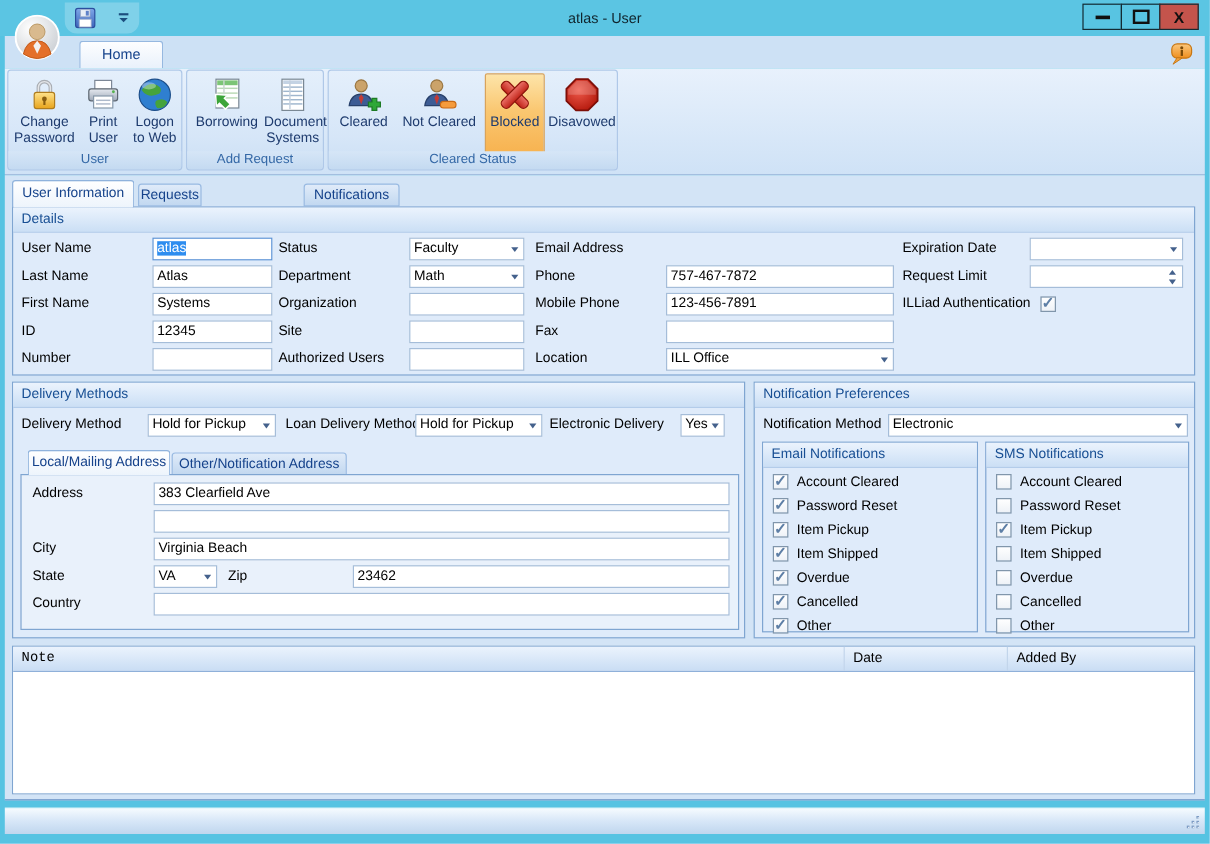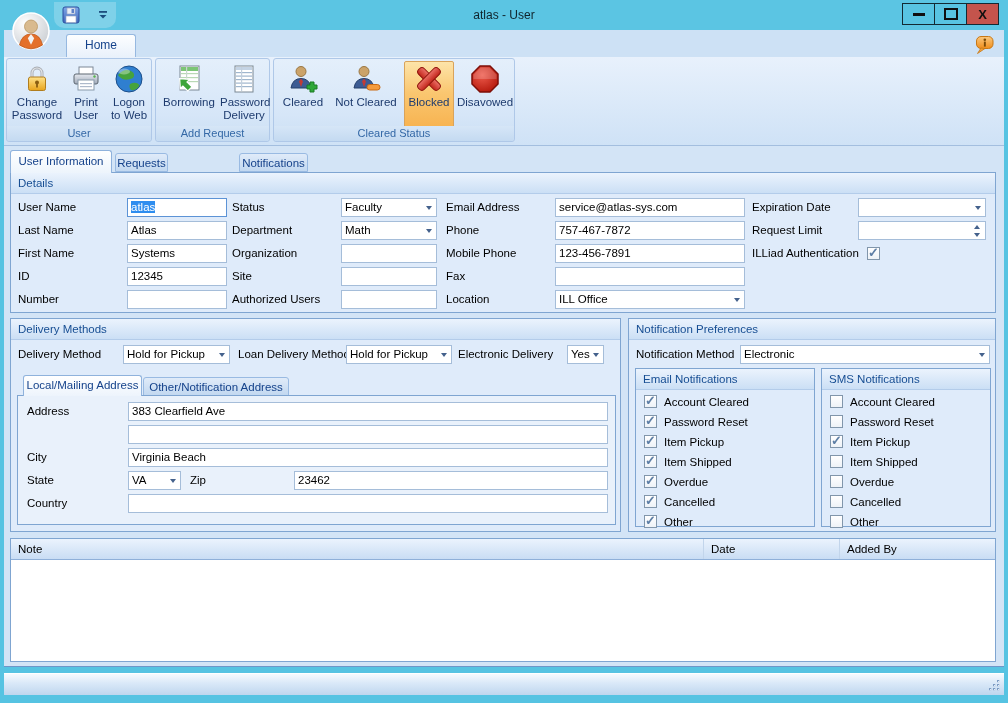--- a/index.html
+++ b/index.html
@@ -230,21 +230,21 @@
           <rect x="7" y="3" width="18" height="26" fill="#FFFFFF" stroke="#7A8894"></rect>
           <rect x="8" y="4" width="16" height="3" fill="#C4D3E4"></rect>
           <rect x="8" y="9" width="16" height="1.2" fill="#9FB6CE"></rect>
           <rect x="8" y="12.5" width="16" height="1.2" fill="#9FB6CE"></rect>
           <rect x="8" y="16" width="16" height="1.2" fill="#9FB6CE"></rect>
           <rect x="8" y="19.5" width="16" height="1.2" fill="#9FB6CE"></rect>
           <rect x="8" y="23" width="16" height="1.2" fill="#9FB6CE"></rect>
           <rect x="13" y="4" width="1.2" height="24" fill="#C2CFDD"></rect>
         </svg>
       </span>
-      <span>Password Delivery</span>
+      <span>Document Systems</span>
     </div>
     <div class="glabel">Add Request</div>
   </div>
 
   <div class="rgroup" style="left:269px;width:242px;">
     <div class="rbtn" style="left:4px;width:50px;">
       <span class="ricon">
         <svg width="32" height="32" viewBox="0 0 32 32">
           <circle cx="14" cy="8.5" r="5" fill="#CBA36A" stroke="#9A7743"></circle>
           <path d="M4 25 Q5.5 15.5 14 15.5 Q22.5 15.5 24 25 Z" fill="#3D5C94" stroke="#27406B"></path>
@@ -299,31 +299,30 @@
     </div>
     <div class="glabel">Cleared Status</div>
   </div>
 </div>
 
 <div class="abs content"></div>
 
 <div class="mtab on">User Information</div>
 <div class="mtab off" style="left:115px;width:53px;">Requests</div>
 <div class="mtab off" style="left:172px;width:63px;margin-top:40px;">Accounts</div>
-<div class="mtab off" style="left:239px;width:69px;text-align:center;">Notifications</div>
+<div class="mtab off" style="left:253px;width:80px;text-align:center;">Notifications</div>
 
 <div class="panel" style="left:10px;top:172px;width:986px;height:141px;">
   <div class="phd">Details</div>
 
   <div class="lbl" style="left:7px;top:25px;">User Name</div>
   <div class="inp focus" style="left:116px;top:25px;width:100px;"><span class="sel-text">atlas</span></div>
   <div class="lbl" style="left:221px;top:25px;">Status</div>
   <div class="inp" style="left:330px;top:25px;width:96px;"><span>Faculty</span><span class="arr"></span></div>
   <div class="lbl" style="left:435px;top:25px;">Email Address</div>
-  <div class="inp" style="left:544px;top:25px;width:190px;"><span>service@atlas-sys.com</span></div>
   <div class="lbl" style="left:741px;top:25px;">Expiration Date</div>
   <div class="inp" style="left:847px;top:25px;width:128px;"><span></span><span class="arr"></span></div>
 
   <div class="lbl" style="left:7px;top:48px;">Last Name</div>
   <div class="inp" style="left:116px;top:48px;width:100px;"><span>Atlas</span></div>
   <div class="lbl" style="left:221px;top:48px;">Department</div>
   <div class="inp" style="left:330px;top:48px;width:96px;"><span>Math</span><span class="arr"></span></div>
   <div class="lbl" style="left:435px;top:48px;">Phone</div>
   <div class="inp" style="left:544px;top:48px;width:190px;"><span>757-467-7872</span></div>
   <div class="lbl" style="left:741px;top:48px;">Request Limit</div>
@@ -450,21 +449,21 @@
       </div>
     <div class="cbrow" style="left:8px;top:145px;width:155px;">
         <span class="cb"></span>
         <span class="cblbl">Other</span>
       </div>
   </div>
 </div>
 
 <div class="panel" style="left:10px;top:538px;width:986px;height:124px;background:#fff;">
   <div class="notehd">
-    <div class="notecell" style="left:0;width:692px;border-left:none;">Note</div>
+    <div class="notecell" style="left:0;width:692px;border-left:none;font-family:Liberation Mono, monospace;">Note</div>
     <div class="notecell" style="left:692px;width:136px;">Date</div>
     <div class="notecell" style="left:828px;width:156px;">Added By</div>
   </div>
   <div class="notebody"></div>
 </div>
 
 <div class="abs statusbar">
   <span class="grip">
     <svg width="13" height="13" viewBox="0 0 13 13">
       <g fill="#7D9CC4">

